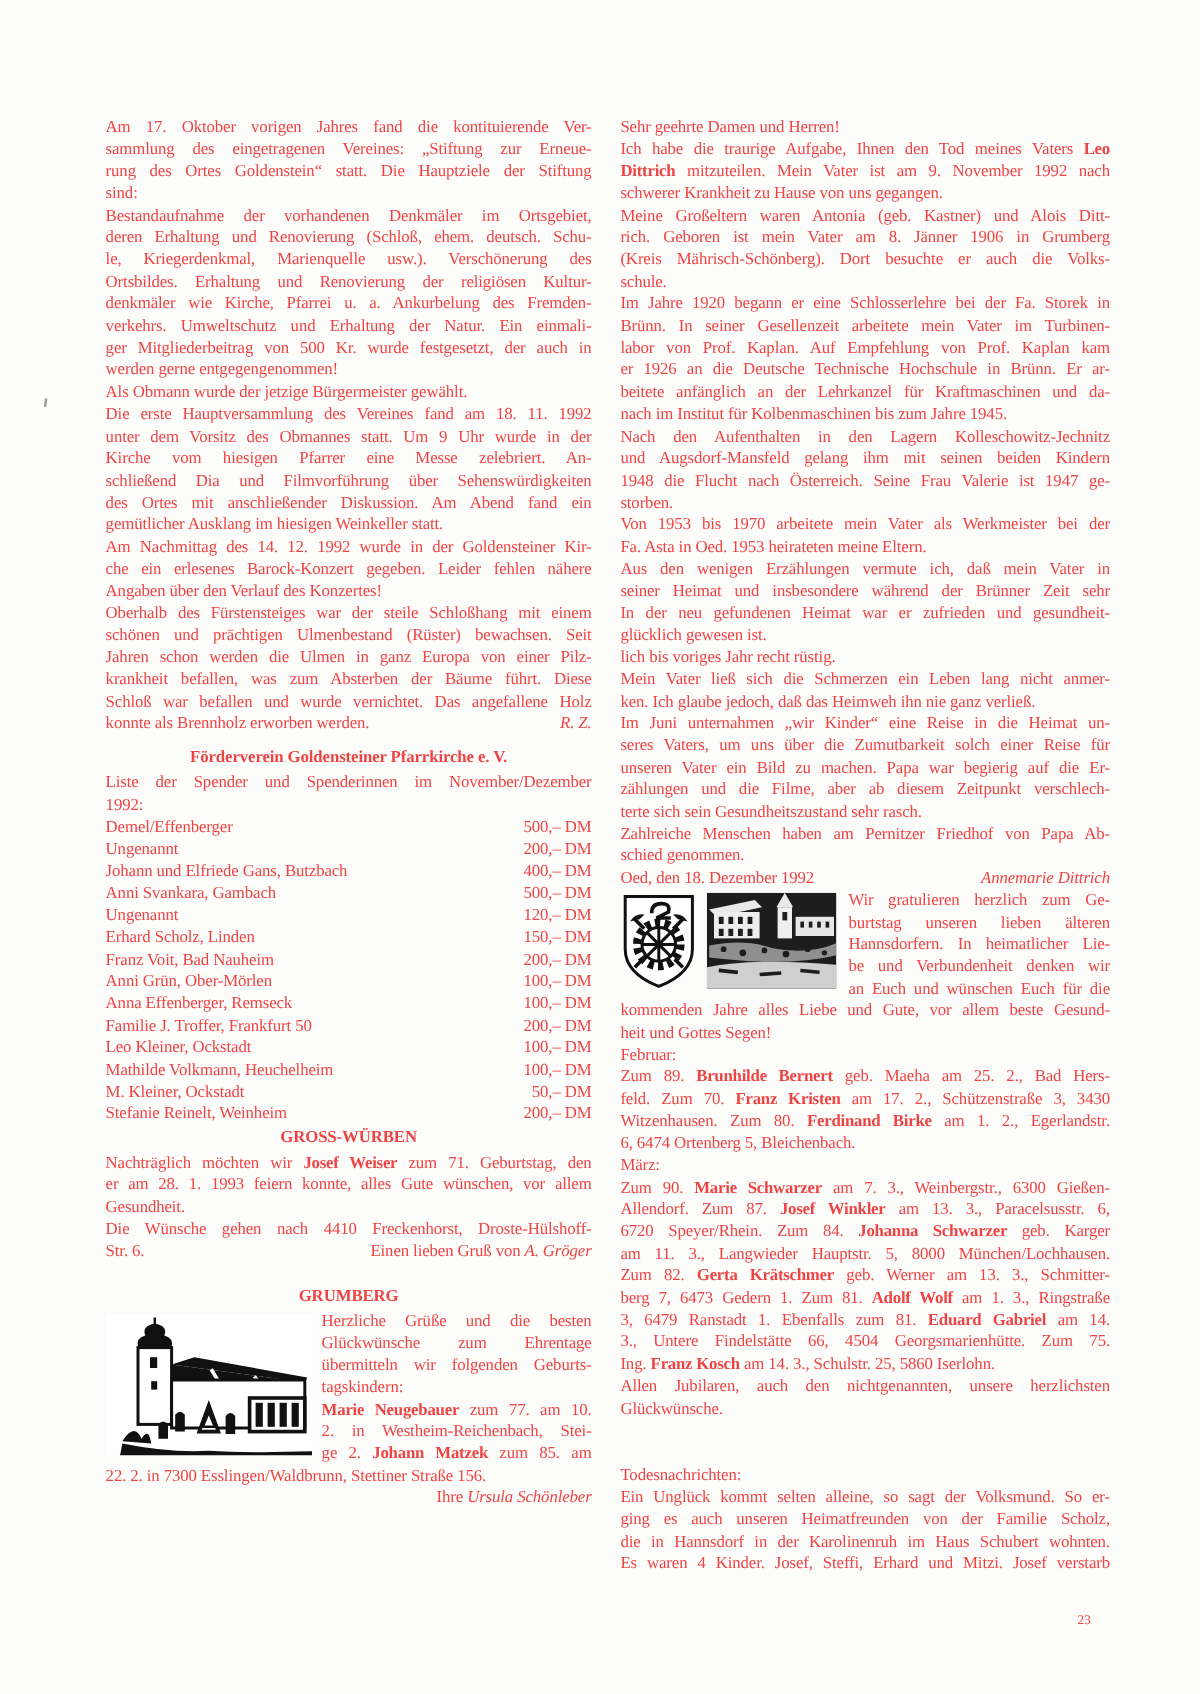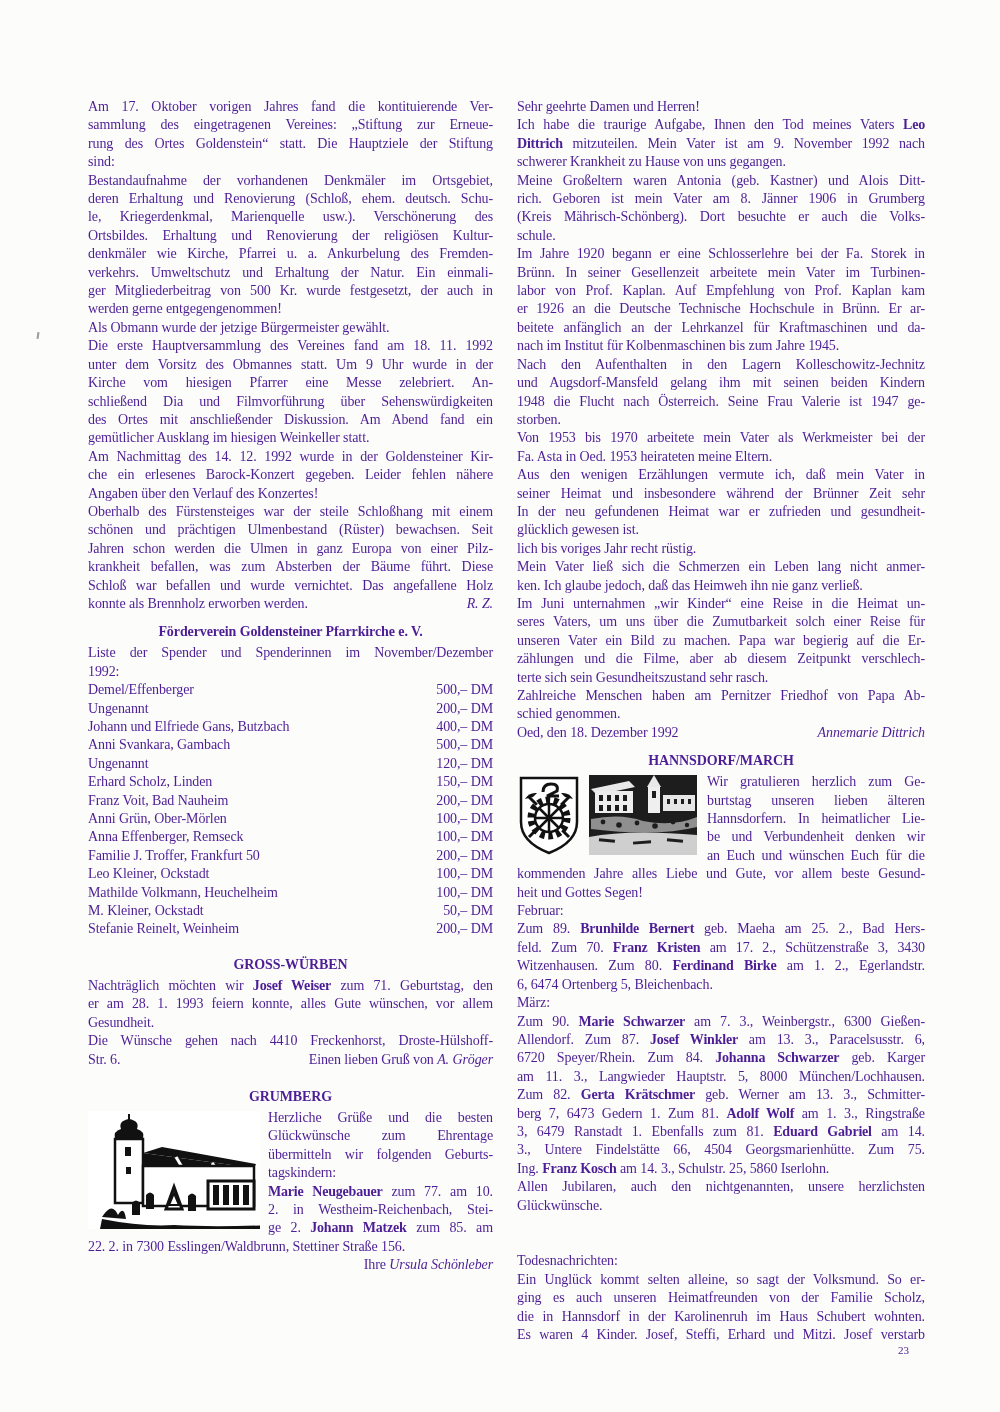--- a/index.html
+++ b/index.html
@@ -1,27 +1,27 @@
 <!DOCTYPE html>
 <html><head>
 <meta charset="utf-8">
 <style>
   html,body { margin:0; padding:0; background:#d8d8d8; }
   .page { position:relative; width:1000px; height:1412px; background:#fcfcfb;
-          font-family:"Liberation Serif", serif; color:#4c1d95; overflow:hidden;
+          font-family:"Liberation Serif", serif; color:#ef4444; overflow:hidden;
           margin:0 auto; }
   .col { position:absolute; top:98px; font-size:14px; line-height:18.4px; letter-spacing:-0.1px; }
   #col-left  { left:88px;  width:405px; }
   #col-right { left:517px; width:408px; }
   .ln { min-height:18.4px; }
   .j  { text-align:justify; text-align-last:justify; }
   .sp { display:flex; justify-content:space-between; }
   .rr { text-align:right; }
   .flow-h { font-weight:bold; text-align:center; font-size:14px; line-height:20px; margin:9px 0 2px 0; }
-  #gw-h { margin-top:16px; }
+  #gw-h { margin-top:0; }
   #gb-h { margin-top:18px; }
   #hd-h { margin-top:9px; }
   .float-img { float:left; }
   #church-float  { width:172px; height:118px; margin:2px 8px 4px 0; }
   #shield-float  { width:64px;  height:82px;  margin:2px 8px 6px 0; }
   #village-float { width:108px; height:80px;  margin:2px 10px 6px 0; }
   .pageno { position:absolute; left:898px; top:1344px; font-size:11px; }
   .artifact { position:absolute; left:37px; top:332px; width:2px; height:7px;
               background:#9a9a9a; transform:rotate(8deg); }
   b { letter-spacing:-0.2px; }
@@ -238,21 +238,20 @@
           <div class="ln j">Zahlreiche Menschen haben am Pernitzer Friedhof von Papa Ab-</div>
           <div class="ln">schied genommen.</div>
           <div class="ln sp">
             <span><span>Oed, den 18. Dezember 1992</span></span>
             <span><i>Annemarie Dittrich</i></span>
           </div>
         </div>
     </section>
 
     <section>
-      <h2 class="flow-h" id="hd-h">HANNSDORF/MARCH</h2>
       <div class="float-img" id="shield-float">
         <svg width="64" height="82" viewBox="0 0 64 82" xmlns="http://www.w3.org/2000/svg">
           <path d="M4,3 h56 v44 q0,20 -28,31 q-28,-11 -28,-31 Z" fill="#fff" stroke="#111" stroke-width="2.5"></path>
 
           <line x1="12" y1="22" x2="52" y2="62" stroke="#111" stroke-width="3"></line>
           <line x1="52" y1="22" x2="12" y2="62" stroke="#111" stroke-width="3"></line>
           <path d="M8,24 q4,-7 12,-6 l-4,4 Z" fill="#111"></path>
           <path d="M56,24 q-4,-7 -12,-6 l4,4 Z" fill="#111"></path>
 
           <circle cx="32" cy="43" r="18" fill="#fff" stroke="#111" stroke-width="7" stroke-dasharray="4.5 3.6"></circle>

